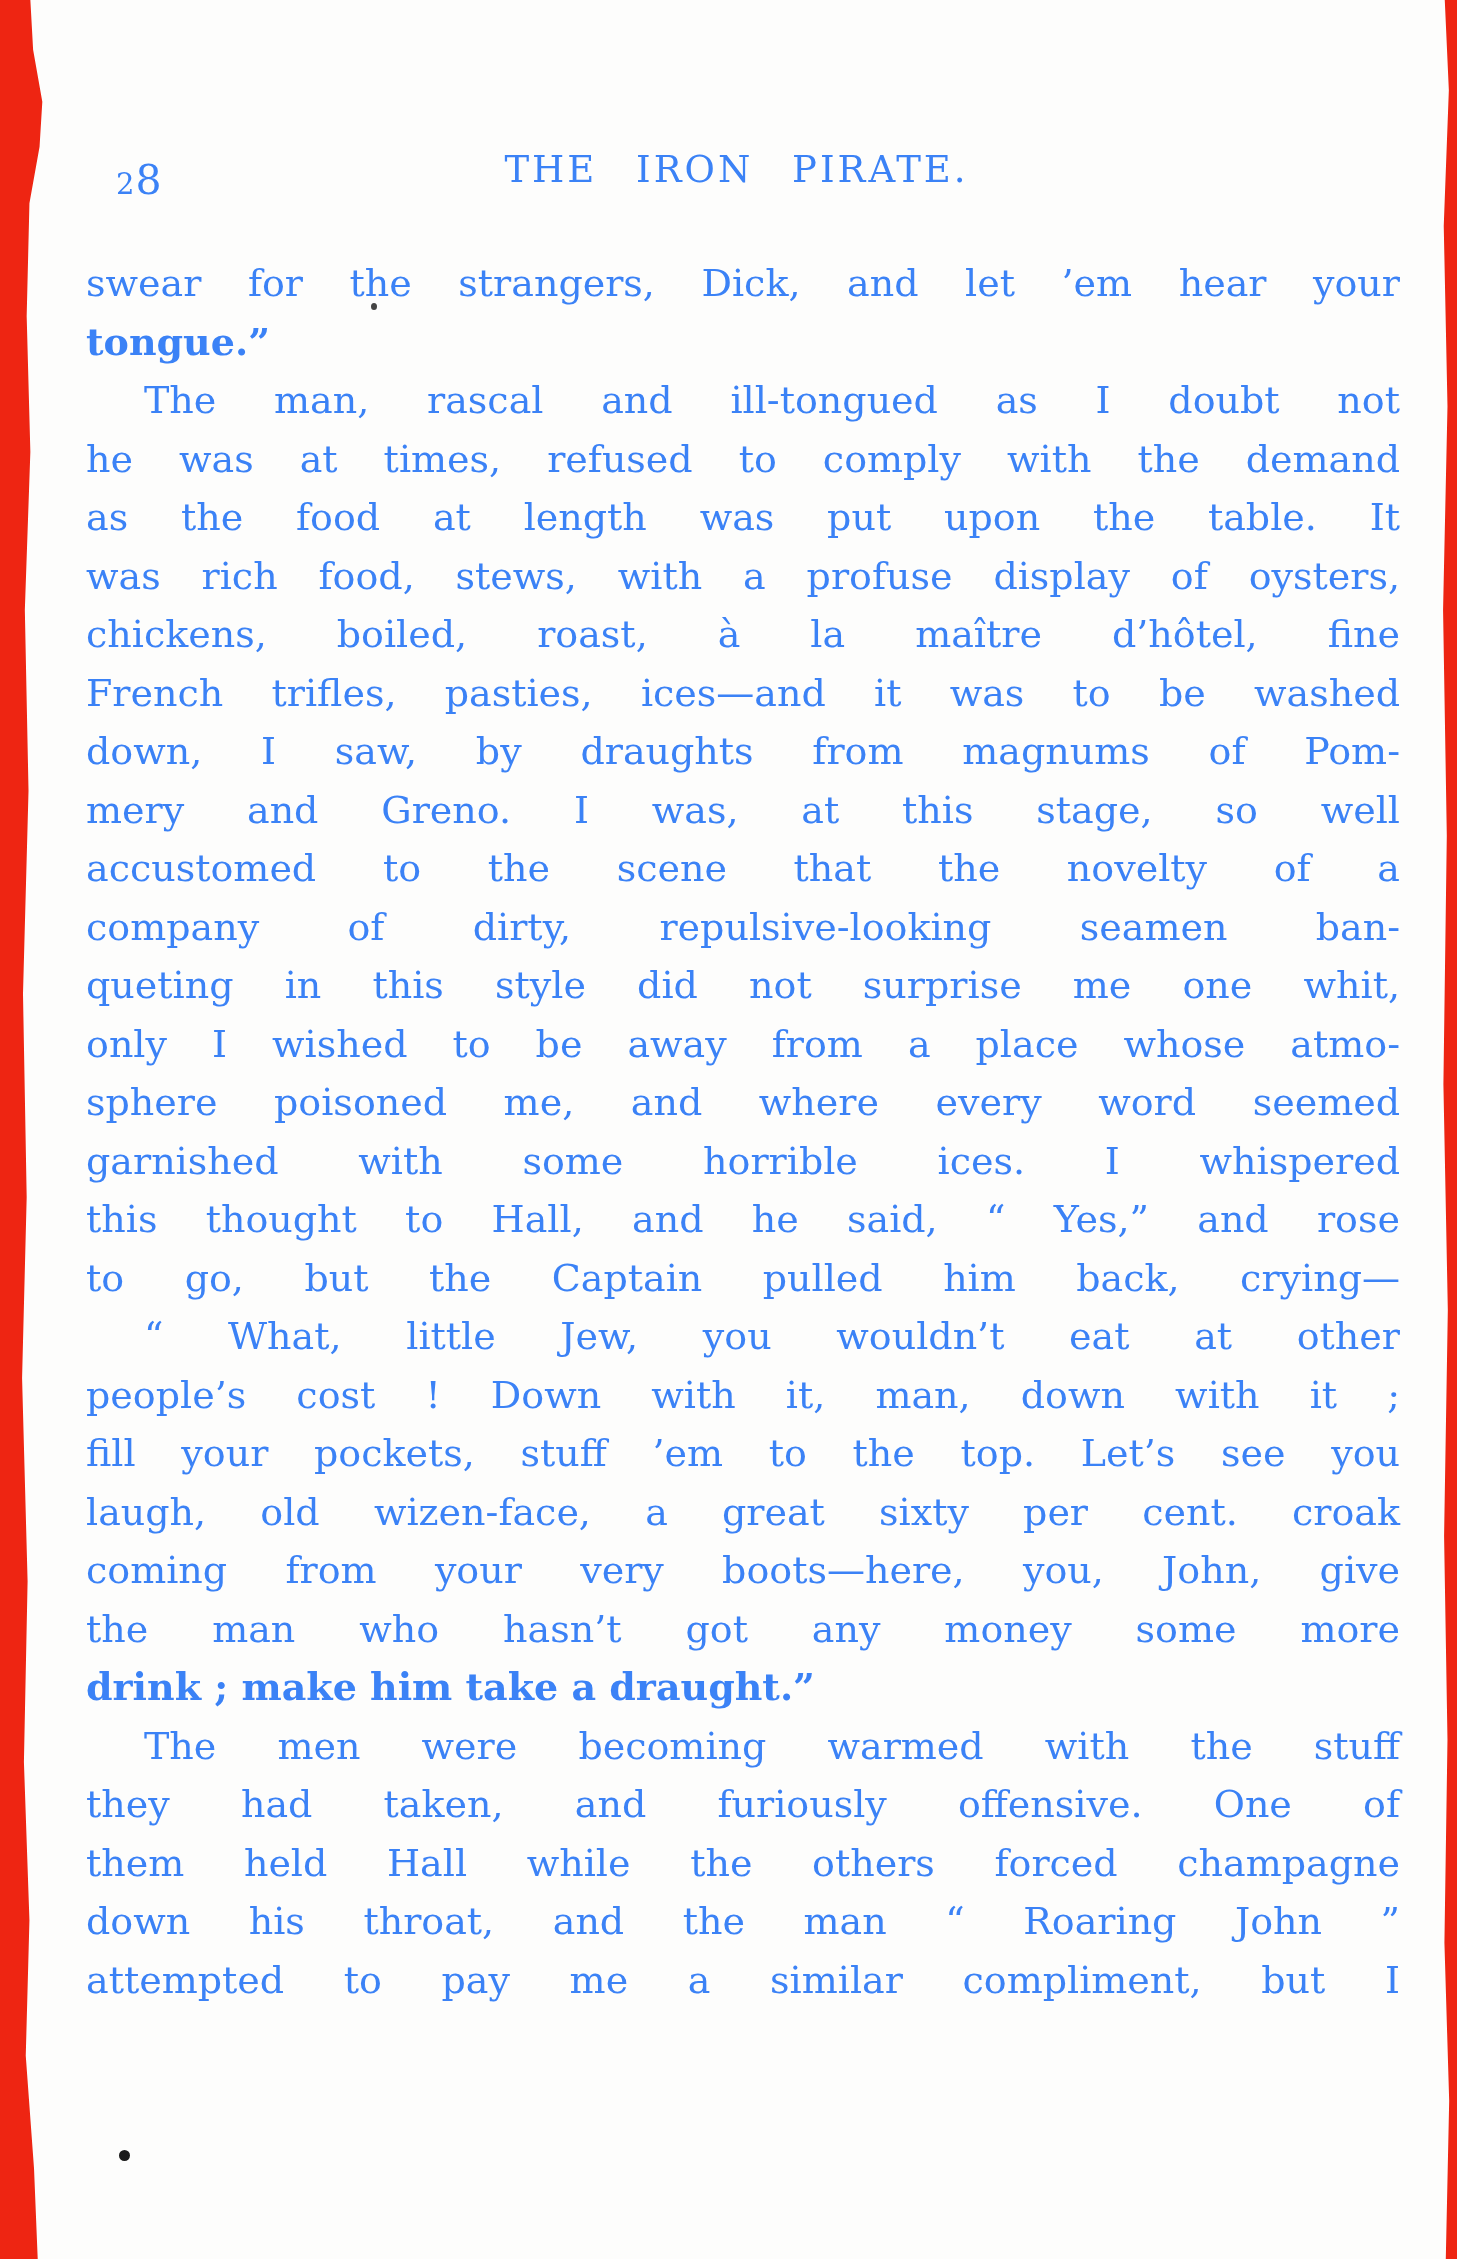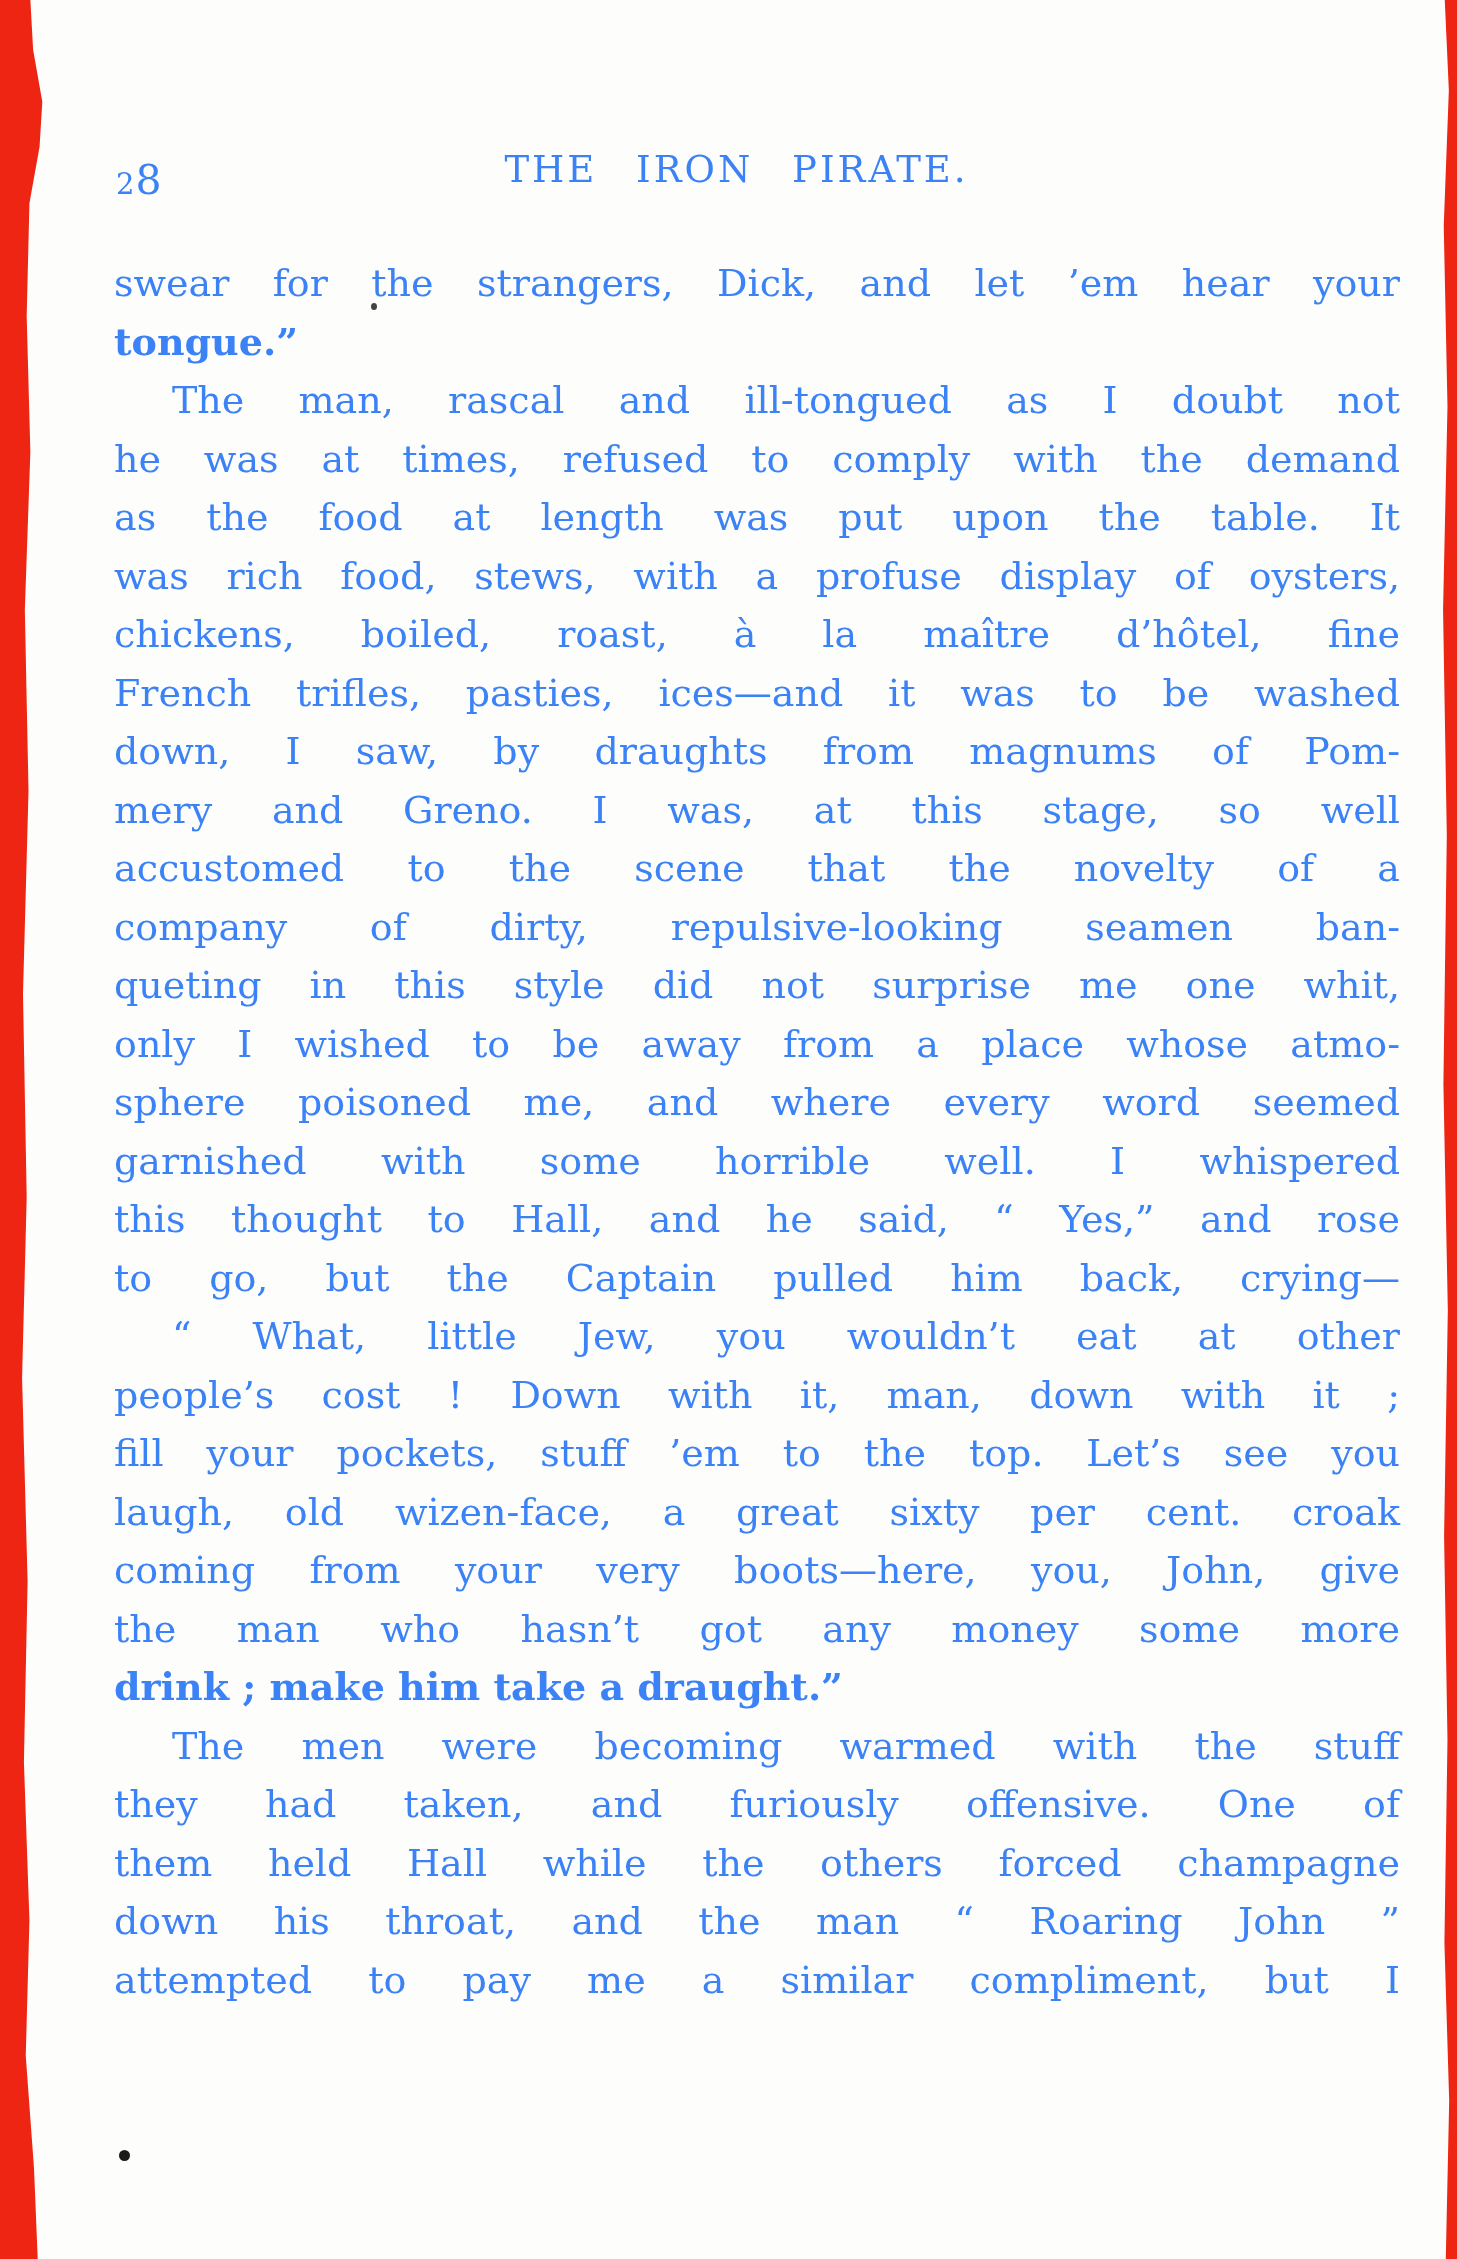--- a/index.html
+++ b/index.html
@@ -74,21 +74,20 @@
     top: 254px;
     width: 1314px;
   }
   .line {
     height: 58.5px;
     line-height: 58.5px;
     font-size: 38px;
     text-align: justify;
     text-align-last: justify;
     white-space: nowrap;
-    margin-left: 28px;
   }
   .line.no-j {
     text-align: left;
     text-align-last: left;
     font-weight: bold;
   }
   .line.indent {
     text-indent: 58px;
   }
 
@@ -134,21 +133,21 @@
       <div class="line">was rich food, stews, with a profuse display of oysters,</div>
       <div class="line">chickens, boiled, roast, à la maître d’hôtel, fine</div>
       <div class="line">French trifles, pasties, ices—and it was to be washed</div>
       <div class="line">down, I saw, by draughts from magnums of Pom-</div>
       <div class="line">mery and Greno.  I was, at this stage, so well</div>
       <div class="line">accustomed to the scene that the novelty of a</div>
       <div class="line">company of dirty, repulsive-looking seamen ban-</div>
       <div class="line">queting in this style did not surprise me one whit,</div>
       <div class="line">only I wished to be away from a place whose atmo-</div>
       <div class="line">sphere poisoned me, and where every word seemed</div>
-      <div class="line">garnished with some horrible well.  I whispered</div>
+      <div class="line">garnished with some horrible ices.  I whispered</div>
       <div class="line">this thought to Hall, and he said, “ Yes,” and rose</div>
       <div class="line">to go, but the Captain pulled him back, crying—</div>
       <div class="line indent">“ What, little Jew, you wouldn’t eat at other</div>
       <div class="line">people’s cost !   Down with it, man, down with it ;</div>
       <div class="line">fill your pockets, stuff ’em to the top.  Let’s see you</div>
       <div class="line">laugh, old wizen-face, a great sixty per cent. croak</div>
       <div class="line">coming from your very boots—here, you, John, give</div>
       <div class="line">the man who hasn’t got any money some more</div>
       <div class="line no-j">drink ; make him take a draught.”</div>
       <div class="line indent">The men were becoming warmed with the stuff</div>

